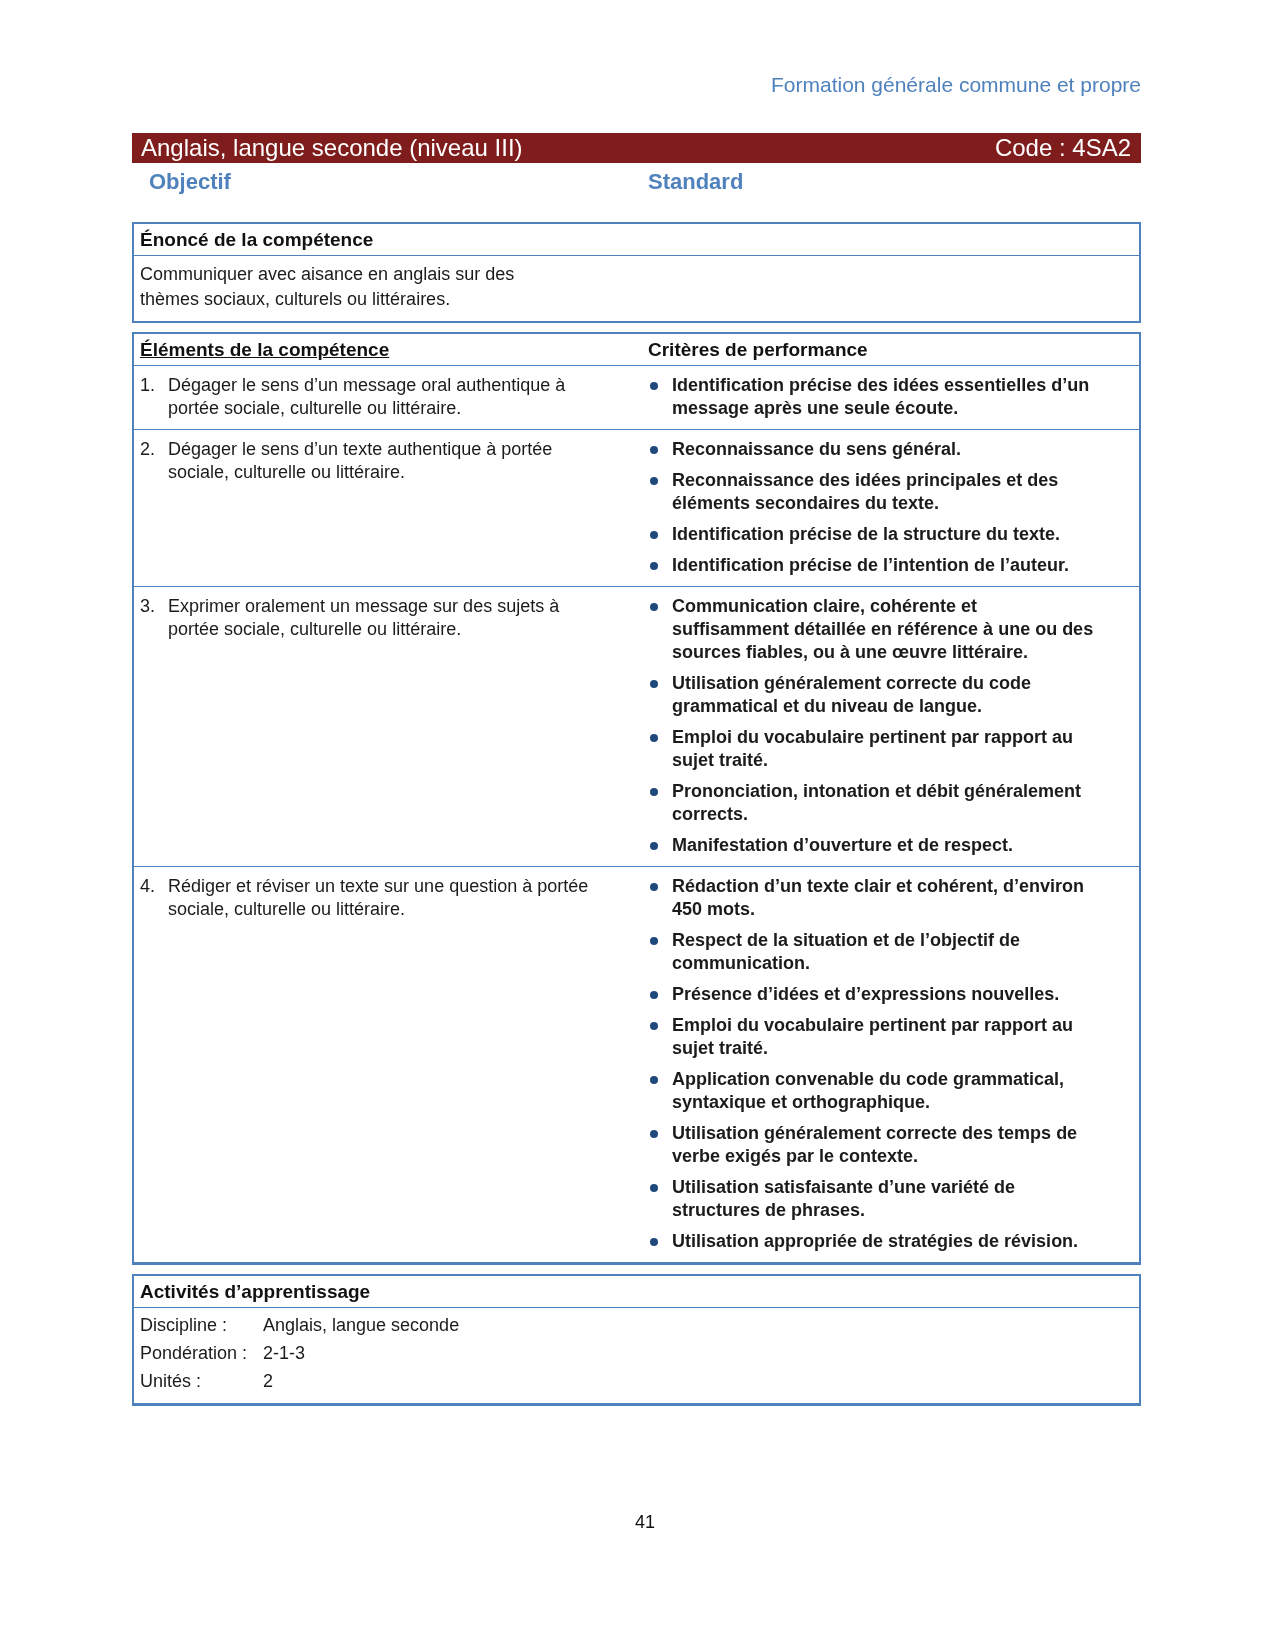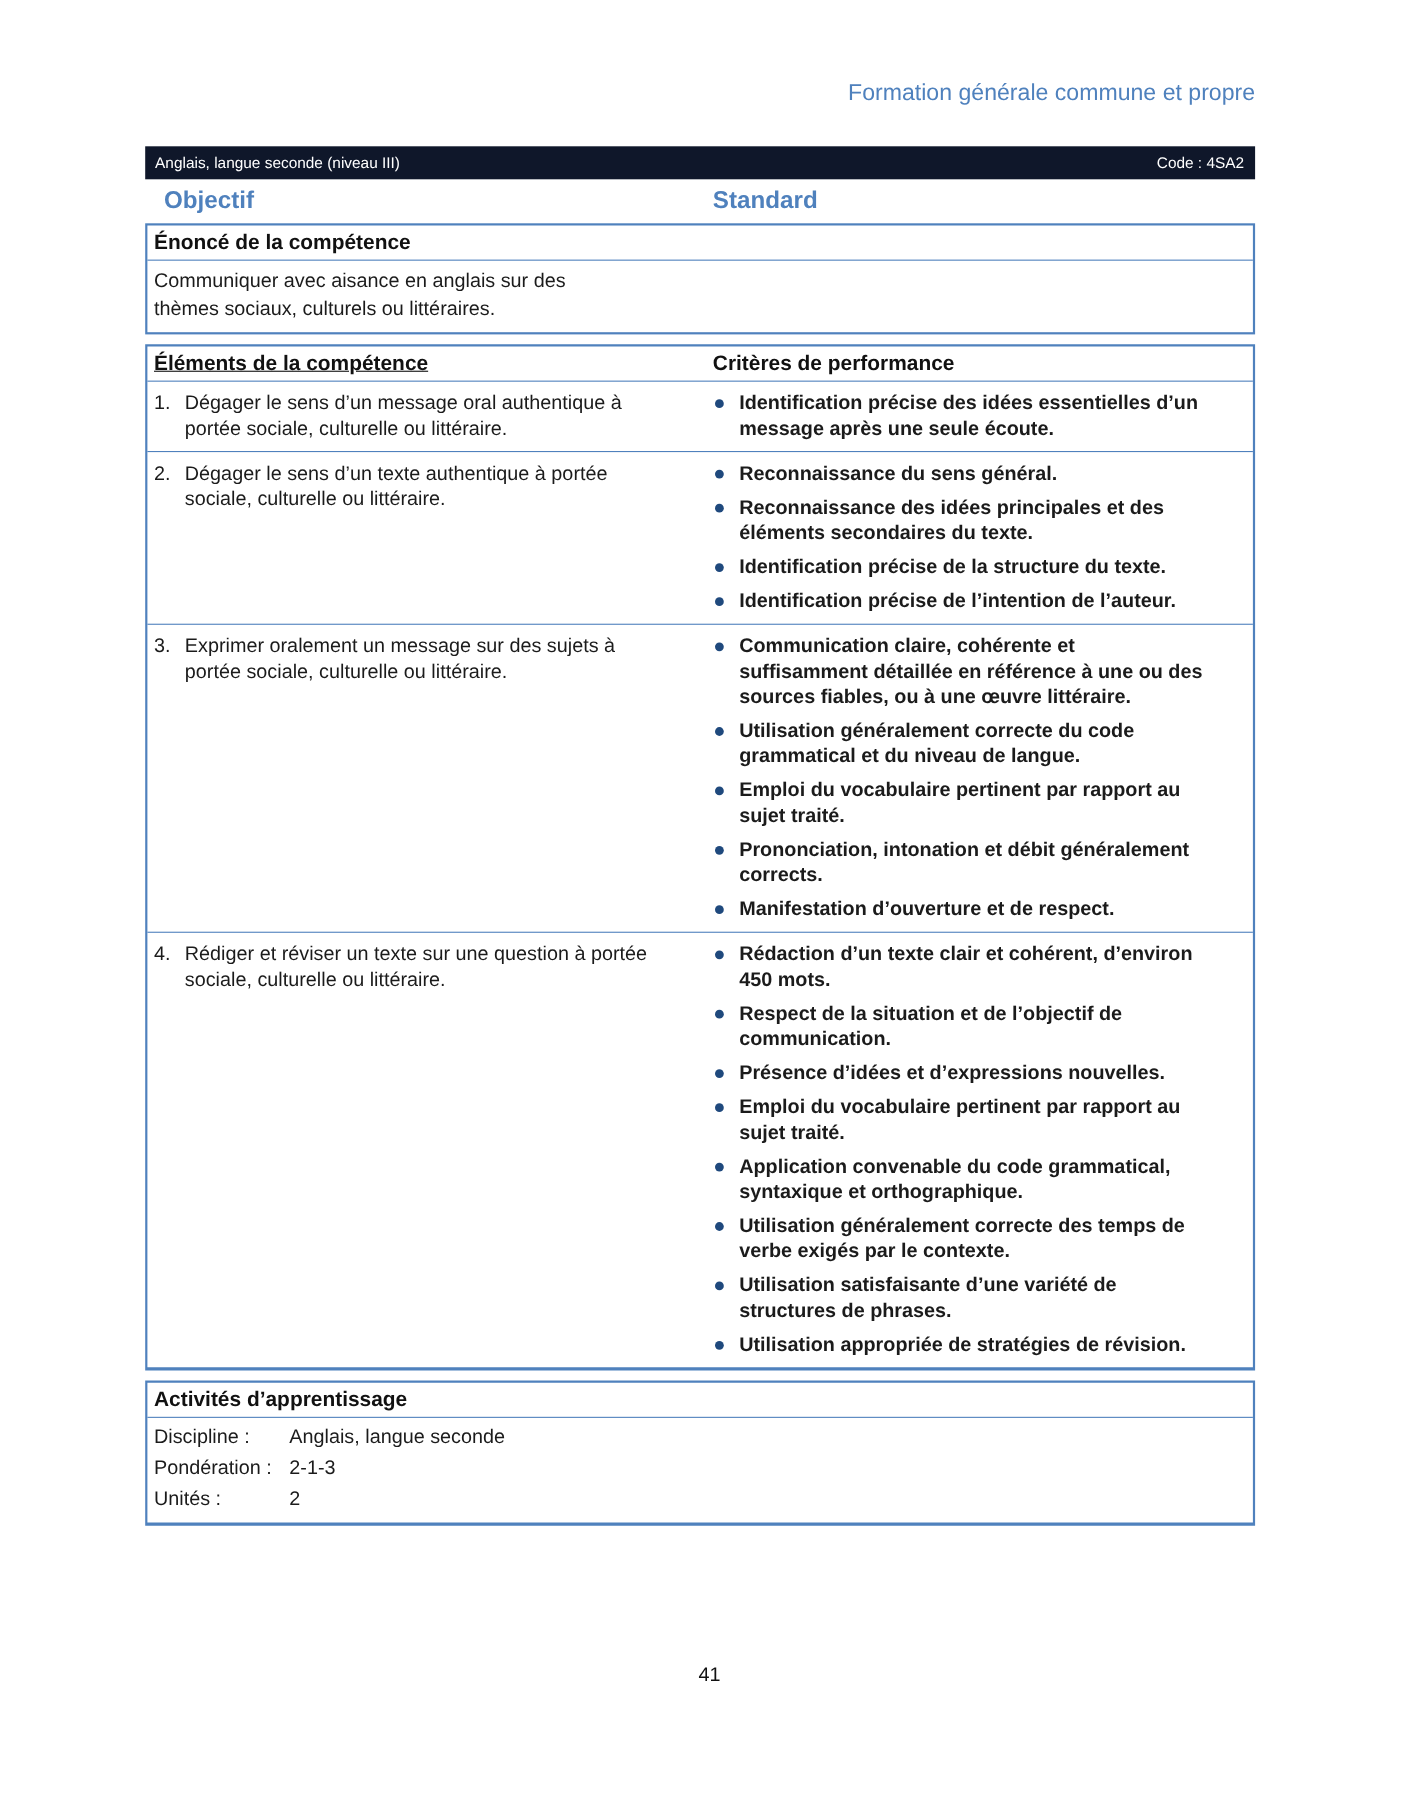--- a/index.html
+++ b/index.html
@@ -16,28 +16,28 @@
   
   .doc-header {
     text-align:right;
     color:#4f81bd;
     font-size:21px;
     line-height:26px;
     margin-bottom:35px;
   }
   
   .title-bar {
-    background:#0f172a;
+    background:#7f1d1d;
     color:#ffffff;
     height:30px;
     display:flex;
     align-items:center;
     justify-content:space-between;
     padding:0 10px 0 9px;
-    font-size:14px;
+    font-size:24px;
   }
   
   .section-titles {
     position:relative;
     margin-top:4px;
     height:34px;
     font-size:22px;
     font-weight:bold;
     color:#4f81bd;
   }
@@ -49,21 +49,21 @@
     background:#ffffff;
   }
   .box-header {
     font-weight:bold;
     font-size:19px;
     line-height:23px;
     padding:4px 8px 4px 6px;
     border-bottom:1.5px solid #4f81bd;
     color:#111111;
   }
-  .enonce-box { margin-top:2px; }
+  .enonce-box { margin-top:21px; }
   .enonce-body {
     padding:6px 8px 9px 6px;
     font-size:18px;
     line-height:25px;
   }
   .enonce-body .txt { max-width:420px; }
   
   .table-box { margin-top:9px; border-bottom-width:3px; }
   .t-head {
     display:grid;

